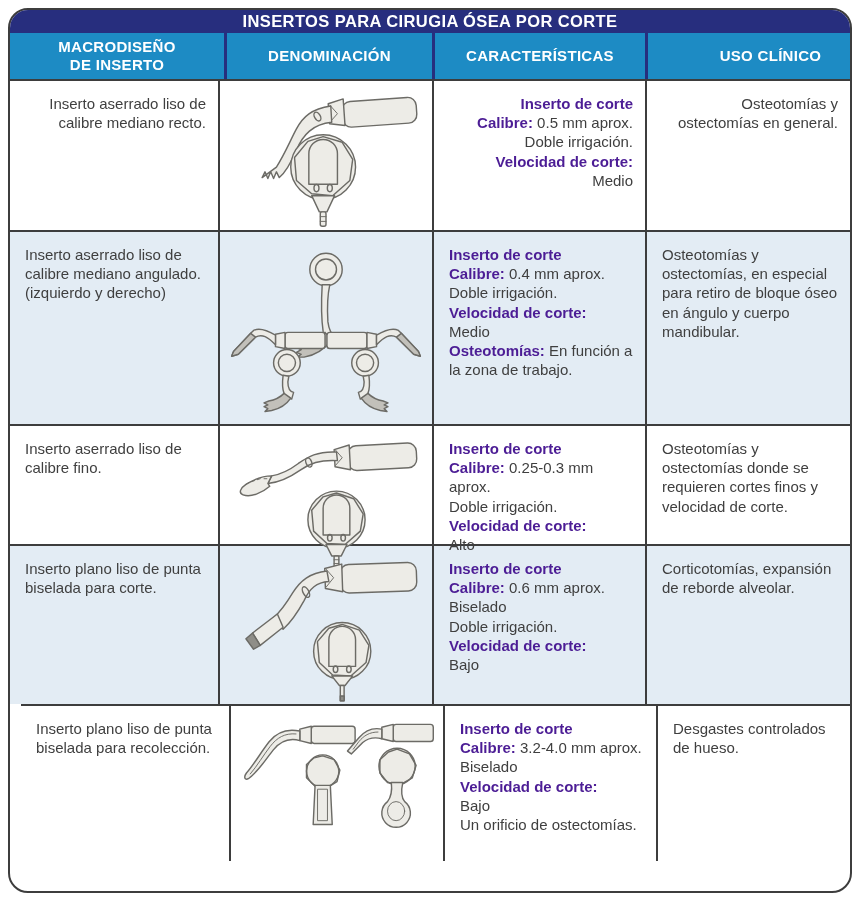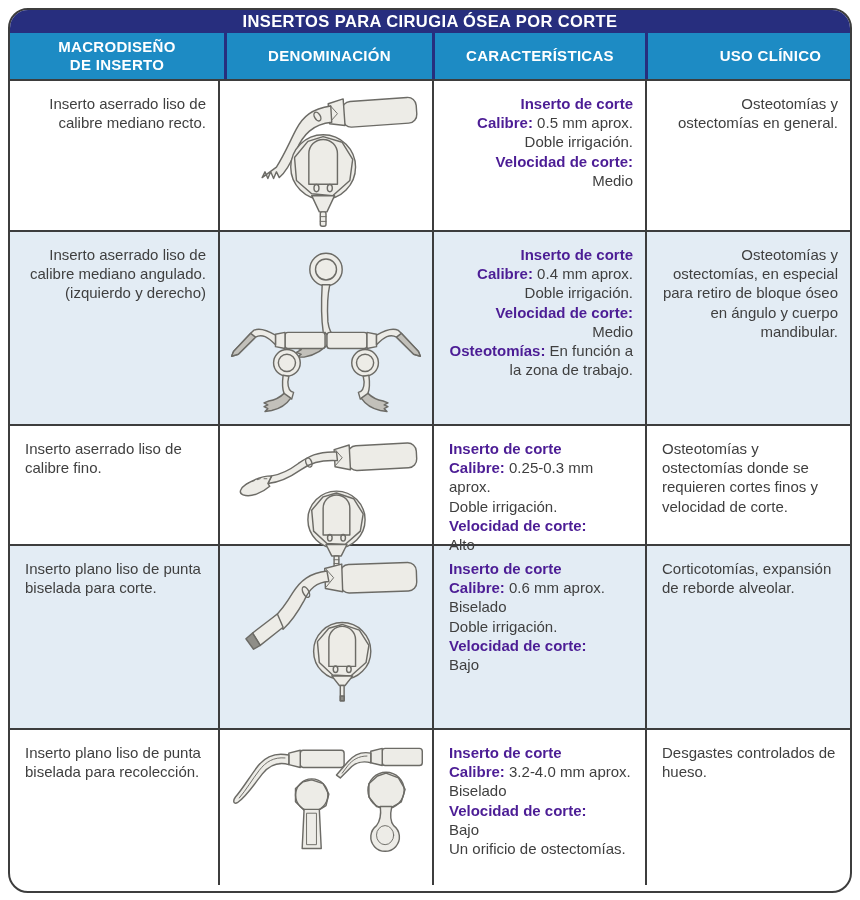--- a/index.html
+++ b/index.html
@@ -28,21 +28,21 @@
   .hdr .hcell + .hcell{border-left:3px solid var(--navy);}
   .c1{width:208px;} .c2{width:214px;} .c3{width:213px;} .c4{flex:1;padding-left:43px;}
   .row{display:flex;}
   .row + .row{border-top:2px solid var(--border_dark);}
   .row.alt{background:var(--row_alt);}
   .cell{padding:13px 12px 8px 15px;font-size:15px;line-height:1.28;color:var(--text);}
   .cell + .cell{border-left:2px solid var(--border_dark);}
   .cell.macro{display:flex;align-items:flex-start;justify-content:center;padding:6px 4px;}
   .cell.macro svg{width:100%;height:auto;display:block;}
   .car-line b{font-weight:bold;color:#4c1d95;}
-  .r1{height:149px;text-align:right;} .r2{height:194px;text-align:right;} .r3{height:120px;} .r4{height:184px;} .r5{height:157px;}
+  .r1{height:149px;text-align:right;} .r2{height:194px;} .r3{height:120px;} .r4{height:160px;} .r5{height:157px;margin-left:11px;}
   
   .ill{stroke:#6c6b66;stroke-width:1.5;fill:#edece7;stroke-linejoin:round;stroke-linecap:round;}
   .ill .ln{fill:none;}
   .ill .d{fill:#c2c0ba;}
   .ill .dd{fill:#8f8e88;}
   .ill .thin{stroke-width:1;}
 </style>
 </head>
 <body>
 

